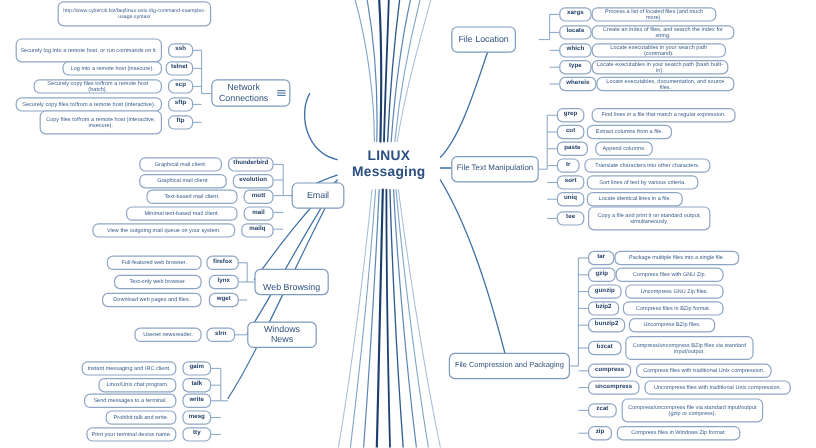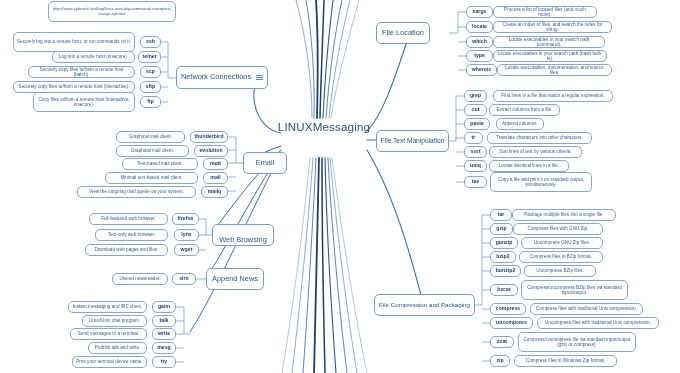--- a/index.html
+++ b/index.html
@@ -21,22 +21,22 @@
   .desc{font-size:4.6px;letter-spacing:0.02px;color:#3a5d8a;}
   .cmd{font-size:5.1px;font-weight:bold;color:#16355e;letter-spacing:0.05px;}
   .branch{font-size:7.4px;color:#2f5party;}
   .branch{font-size:7.4px;color:#335party;}
   .branch{font-size:7.4px;color:#2e5party;}
   .branch{font-size:7.4px;color:#31527e;border-color:#7e9bbd;}
   .url{font-size:4.3px;color:#3a5d8a;}
 
   #center{
     position:absolute;left:282px;top:121px;width:84px;height:34px;
-    display:flex;align-items:flex-start;justify-content:center;
-    font-size:11.5px;color:#2b4f80;line-height:1.18;letter-spacing:0.2px;
+    display:flex;flex-direction:column;align-items:center;justify-content:center;
+    font-size:11.5px;color:#2b4f80;line-height:1.18;letter-spacing:0.2px;font-weight:bold;
   }
   #center .l1,#center .l2{display:block;white-space:nowrap;}
 
   .notes-icon{display:inline-flex;flex-direction:column;gap:1.2px;margin-left:5px;}
   .notes-icon i{display:block;width:7px;height:0.9px;background:#5b7fa8;}
 </style>
 </head>
 <body>
 
 <div id="canvas">
@@ -153,21 +153,21 @@
 
   <div class="node url" style="left:48px;top:1px;width:128px;height:21px;">
     <span>http://www.cyberciti.biz/faq/linux-unix-dig-command-examples-usage-syntax/</span>
   </div>
 
   <div id="center">
     <span class="l1">LINUX</span>
     <span class="l2">Messaging</span>
   </div>
 
-  <div class="node branch" style="left:176px;top:66px;width:92px;height:23px;">
+  <div class="node branch" style="left:176px;top:66px;width:66px;height:23px;">
     <span>Network Connections</span>
     <span class="notes-icon">
         <i></i>
         <i></i>
         <i></i>
       </span>
   </div>
   <div class="node cmd" style="left:140px;top:36px;width:21px;height:12px;">
       <span>ssh</span>
     </div>
@@ -249,21 +249,21 @@
       <span>Full-featured web browser.</span>
     </div>
   <div class="node desc" style="left:95px;top:229px;width:73px;height:12px;">
       <span>Text-only web browser.</span>
     </div>
   <div class="node desc" style="left:85px;top:244px;width:83px;height:12px;">
       <span>Download web pages and files.</span>
     </div>
 
   <div class="node branch" style="left:206px;top:268px;width:58px;height:22px;">
-    <span>Append News</span>
+    <span>Windows News</span>
   </div>
   <div class="node cmd" style="left:172px;top:273px;width:24px;height:12px;">
       <span>slrn</span>
     </div>
   <div class="node desc" style="left:112px;top:273px;width:56px;height:12px;">
       <span>Usenet newsreader.</span>
     </div>
 
   <div class="node cmd" style="left:152px;top:301px;width:24px;height:12px;">
       <span>gaim</span>

